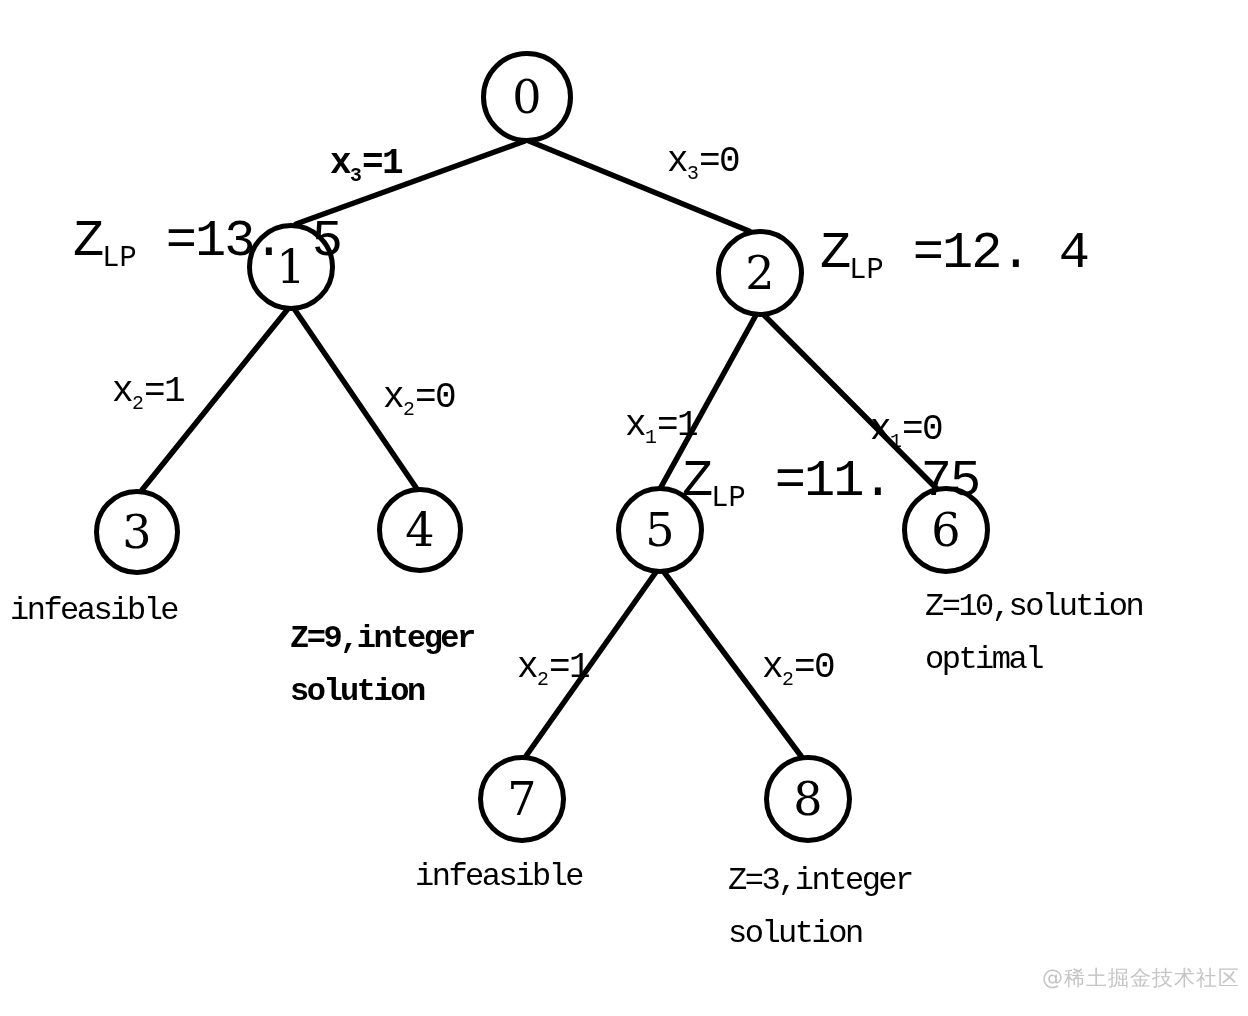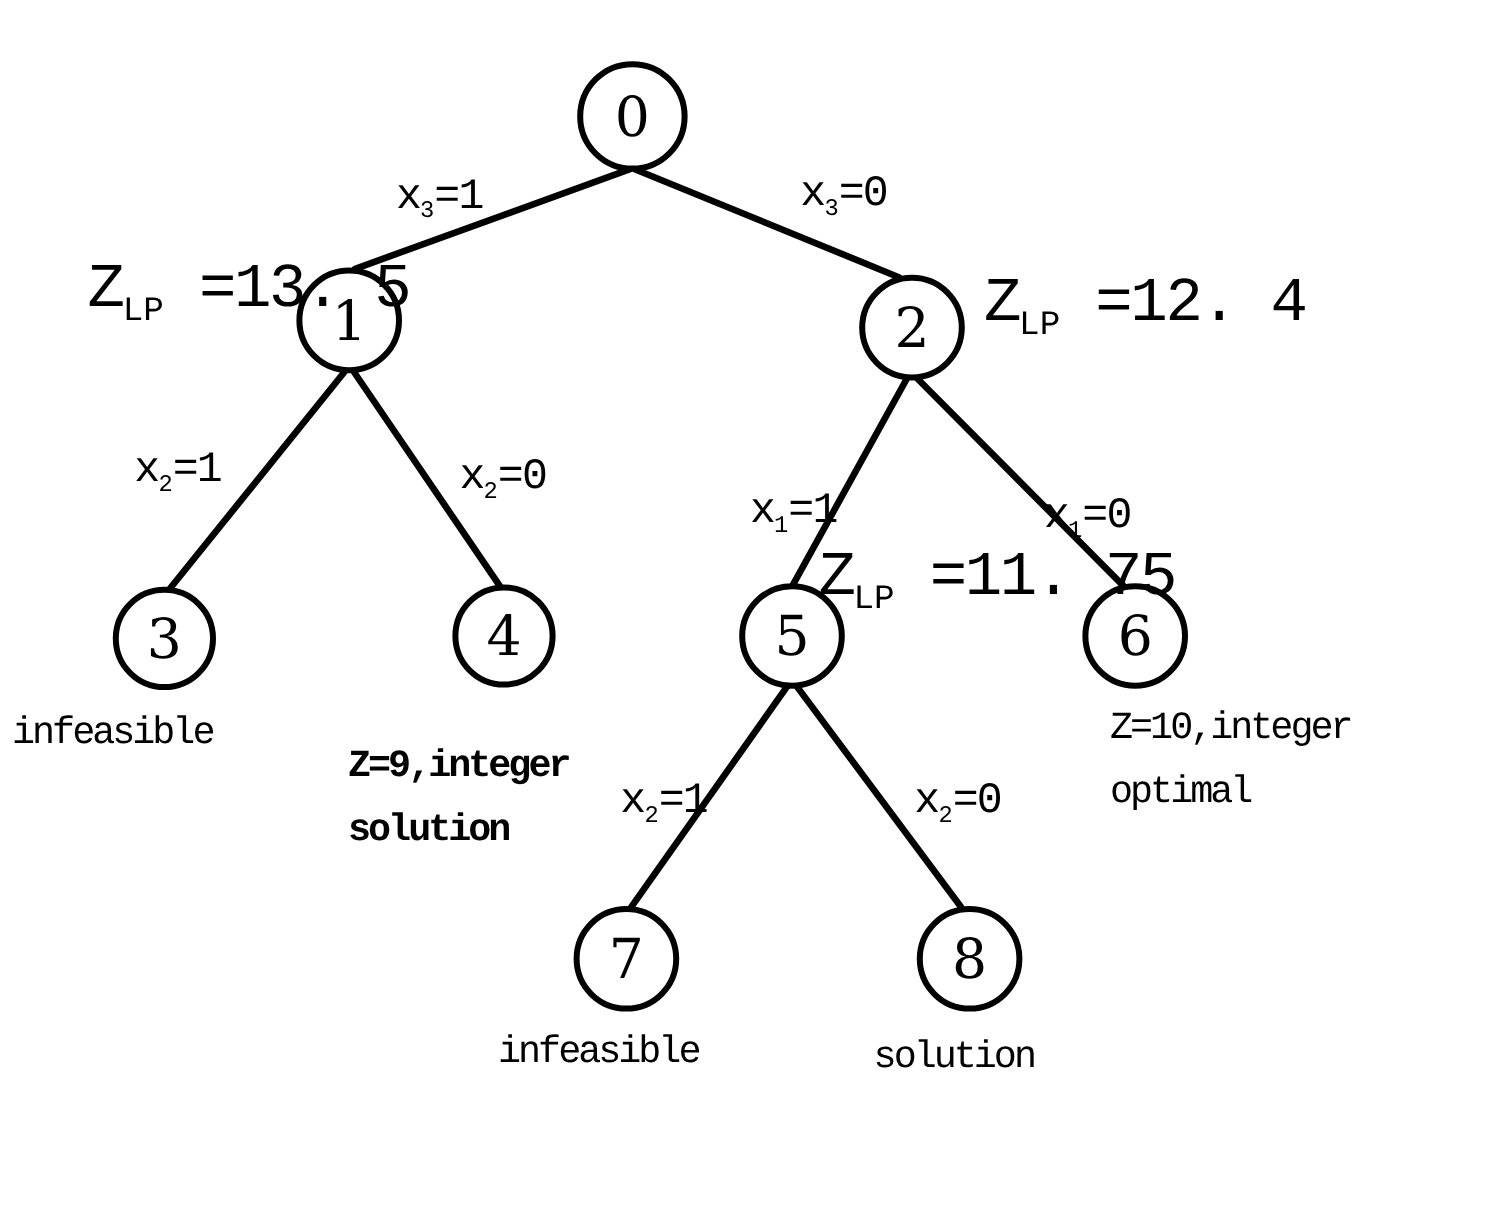--- a/index.html
+++ b/index.html
@@ -107,21 +107,21 @@
   <div class="tree-node" style="left:902px; top:486px; width:88px; height:88px;">
     <span class="node-num">6</span>
   </div>
   <div class="tree-node" style="left:478px; top:755px; width:88px; height:88px;">
     <span class="node-num">7</span>
   </div>
   <div class="tree-node" style="left:764px; top:755px; width:88px; height:88px;">
     <span class="node-num">8</span>
   </div>
 
-  <div class="edge-label" style="left:366px; top:164px;">
+  <div class="edge-label" style="left:366px; top:164px;font-weight:bold;">
     <span>x</span><sub>3</sub><span>=1</span>
   </div>
   <div class="edge-label" style="left:703px; top:162px;">
     <span>x</span><sub>3</sub><span>=0</span>
   </div>
   <div class="edge-label" style="left:148px; top:392px;">
     <span>x</span><sub>2</sub><span>=1</span>
   </div>
   <div class="edge-label" style="left:419px; top:398px;">
     <span>x</span><sub>2</sub><span>=0</span>
@@ -150,24 +150,26 @@
   </div>
 
   <div class="result-label" style="left:10px; top:584px;">
     <div>infeasible</div>
   </div>
   <div class="result-label" style="left:290px; top:612px;font-weight:bold;">
     <div>Z=9,integer</div>
     <div>solution</div>
   </div>
   <div class="result-label" style="left:925px; top:580px;">
-    <div>Z=10,integer</div>
+    <div>Z=10,solution</div>
     <div>optimal</div>
   </div>
   <div class="result-label" style="left:415px; top:850px;">
     <div>infeasible</div>
   </div>
   <div class="result-label" style="left:728px; top:854px;">
+    <div>Z=3,integer</div>
     <div>solution</div>
   </div>
 
+  <div class="watermark">@稀土掘金技术社区</div>
 
 </div>
 
 </body></html>

